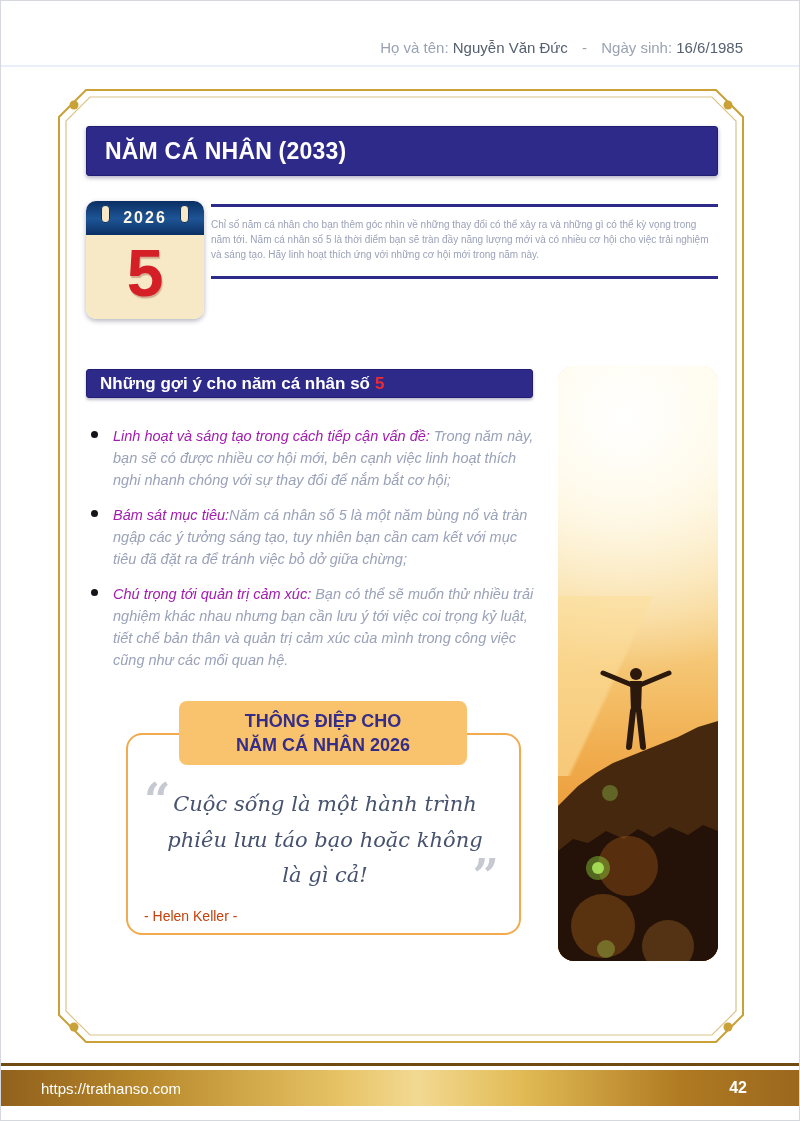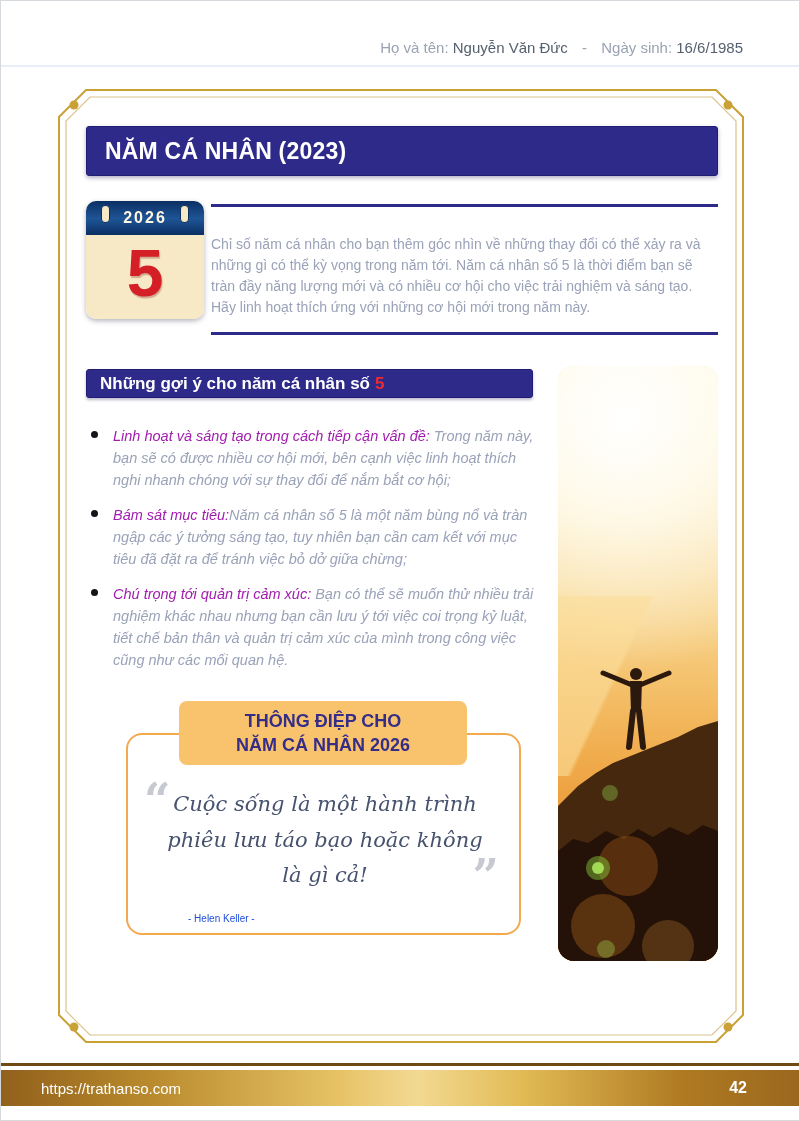--- a/index.html
+++ b/index.html
@@ -55,22 +55,22 @@
   }
   .cal-number {
     font-size:66px; font-weight:bold; color:#d51f27; line-height:1; margin-top:-8px;
     text-shadow:1px 2px 1px rgba(120,30,20,.3);
   }
 
   
   .intro {
     position:absolute; left:210px; top:203px; width:507px;
     border-top:3px solid #2e2a8a; border-bottom:3px solid #2e2a8a;
-    padding:27px 0 14px 0;
-    font-size:14px; line-height:1.5; color:#9aa2b8;
+    padding:10px 0 14px 0;
+    font-size:10px; line-height:1.5; color:#9aa2b8;
   }
 
   
   .suggest-bar {
     position:absolute; left:85px; top:368px; width:447px; height:29px;
     background:#2e2a8a; border:1px solid #221d73; border-radius:3px;
     box-shadow:0 2px 3px rgba(30,25,90,.3);
     display:flex; align-items:center; padding-left:13px;
     color:#ffffff; font-size:17px; font-weight:bold;
   }
@@ -105,21 +105,21 @@
     font-size:21px; line-height:1.7; color:#46526e; text-align:center;
   }
   .qmark {
     position:absolute; font-family:"DejaVu Serif", serif; font-weight:bold;
     font-size:46px; color:#c6c9d2; line-height:1;
   }
   .qmark.open  { left:16px;  top:42px; }
   .qmark.close { right:20px; bottom:34px; }
   .attribution {
     position:absolute; left:16px; bottom:9px;
-    font-size:10px; color:#1d4ed8;margin-left:44px;
+    font-size:14px; color:#c2410c;
   }
 
   
   .photo {
     position:absolute; left:557px; top:365px; width:160px; height:595px;
     border-radius:16px; overflow:hidden; background:#f5c069;
   }
   .photo-sky {
     position:absolute; inset:0;
     background:
@@ -161,21 +161,21 @@
   <svg class="frame" viewBox="0 0 690 958">
     <path d="M30 3 H660 L687 30 V928 L660 955 H30 L3 928 V30 Z" fill="none" stroke="#c9a137" stroke-width="2"></path>
     <path d="M34 10 H656 L680 34 V924 L656 948 H34 L10 924 V34 Z" fill="none" stroke="#dcc489" stroke-width="1.2"></path>
     <circle cx="18" cy="18" r="4.5" fill="#c9a137"></circle>
     <circle cx="672" cy="18" r="4.5" fill="#c9a137"></circle>
     <circle cx="18" cy="940" r="4.5" fill="#c9a137"></circle>
     <circle cx="672" cy="940" r="4.5" fill="#c9a137"></circle>
   </svg>
 
   <div class="title-bar">
-    <span>NĂM CÁ NHÂN (2023)</span>
+    <span>NĂM CÁ NHÂN (2033)</span>
   </div>
 
   <div class="calendar">
     <div class="cal-header">
       <span class="cal-tab left"></span>
       <span class="cal-year">2026</span>
       <span class="cal-tab right"></span>
     </div>
     <div class="cal-body">
       <span class="cal-number">5</span>

